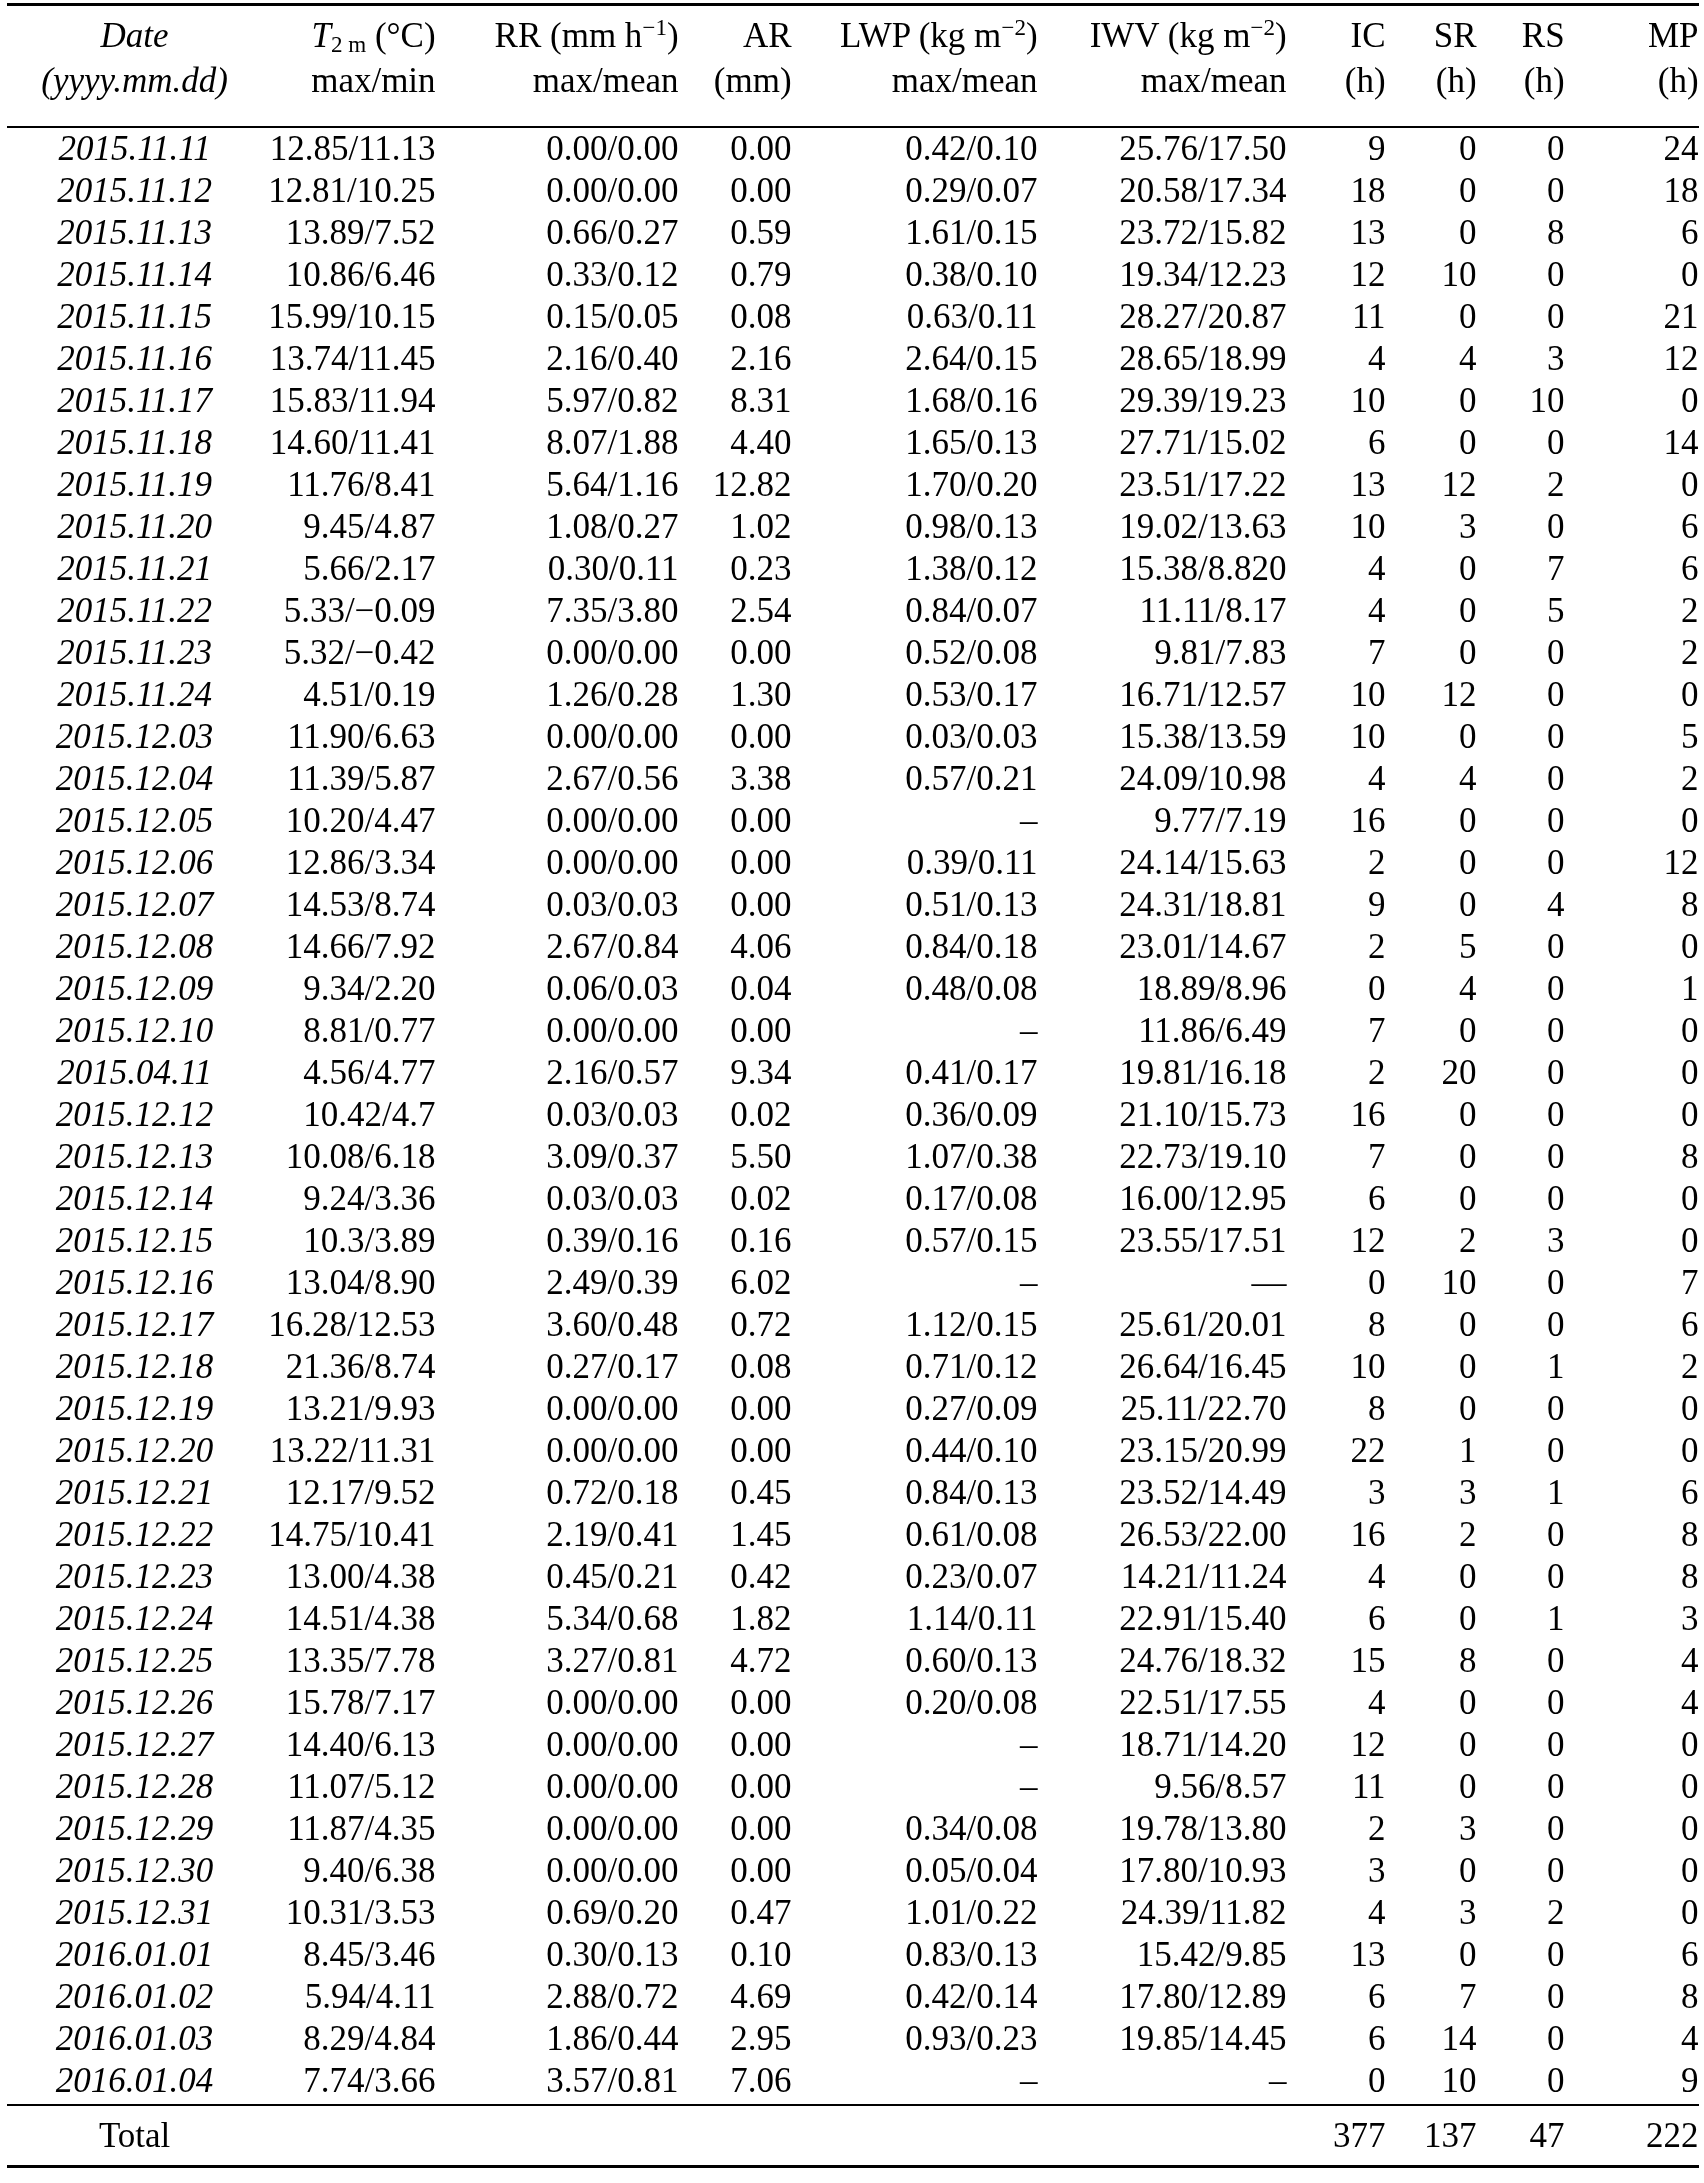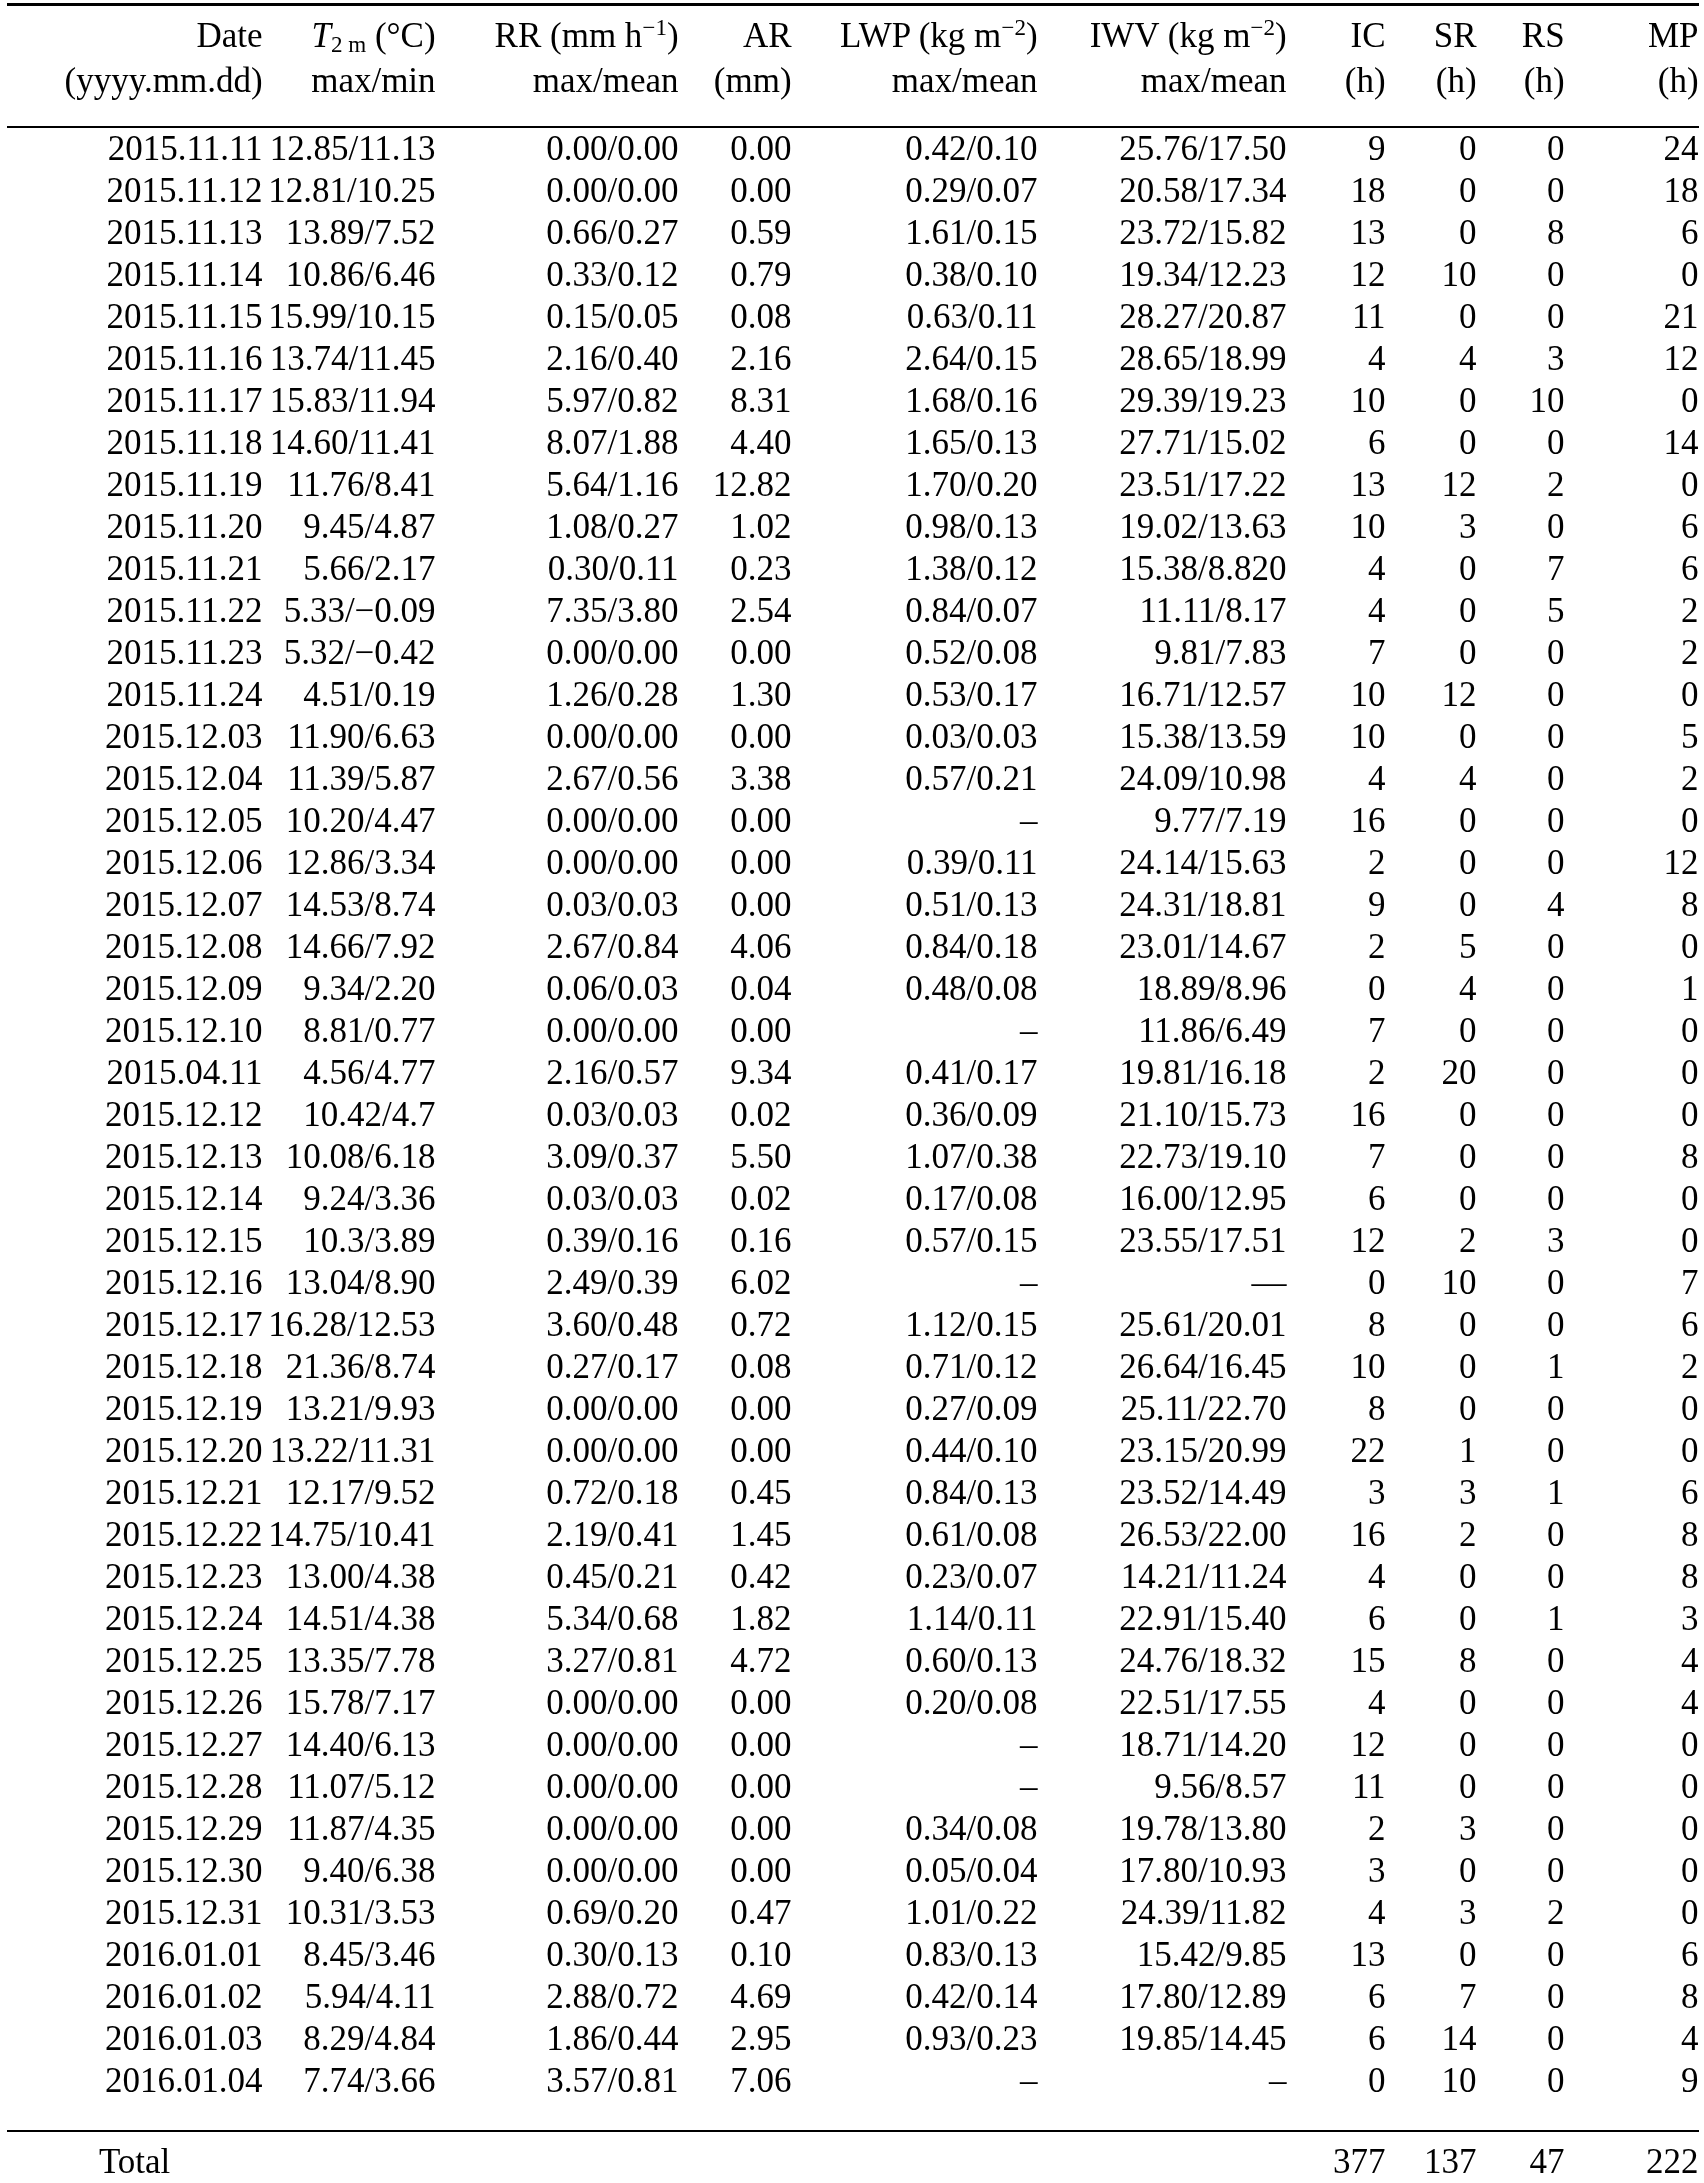--- a/index.html
+++ b/index.html
@@ -28,27 +28,27 @@
   table.obs th, table.obs td {
     padding: 0;
     font-weight: normal;
     white-space: nowrap;
     overflow: visible;
   }
   thead th { line-height: 45px; vertical-align: bottom; }
   thead tr.h1 th { border-top: 3.3px solid #000; padding-top: 6.6px; }
   thead tr.h2 th { border-bottom: 2.5px solid #000; padding-bottom: 23px; }
   tbody td { line-height: 42px; }
-  tbody tr:last-child td { padding-bottom: 28px; }
+  tbody tr:last-child td { padding-bottom: 2px; }
   tfoot td {
     border-top: 2.5px solid #000;
     border-bottom: 3.3px solid #000;
     line-height: 59px;
   }
-  .al-center { text-align: right; }
+  .al-center { text-align: center; font-style: italic; }
   .al-right  { text-align: right; }
   .col-date  { padding-left: 25px; }
   td.total-label { text-align: center; padding-left: 76px; }
   td.col-mp, th.col-mp { padding-right: 38px; }
   sub, sup { font-size: 66%; line-height: 0; }
   sup { vertical-align: 0.5em; }
   sub { vertical-align: -0.22em; }
   i { font-style: italic; }
 </style>
 </head>

